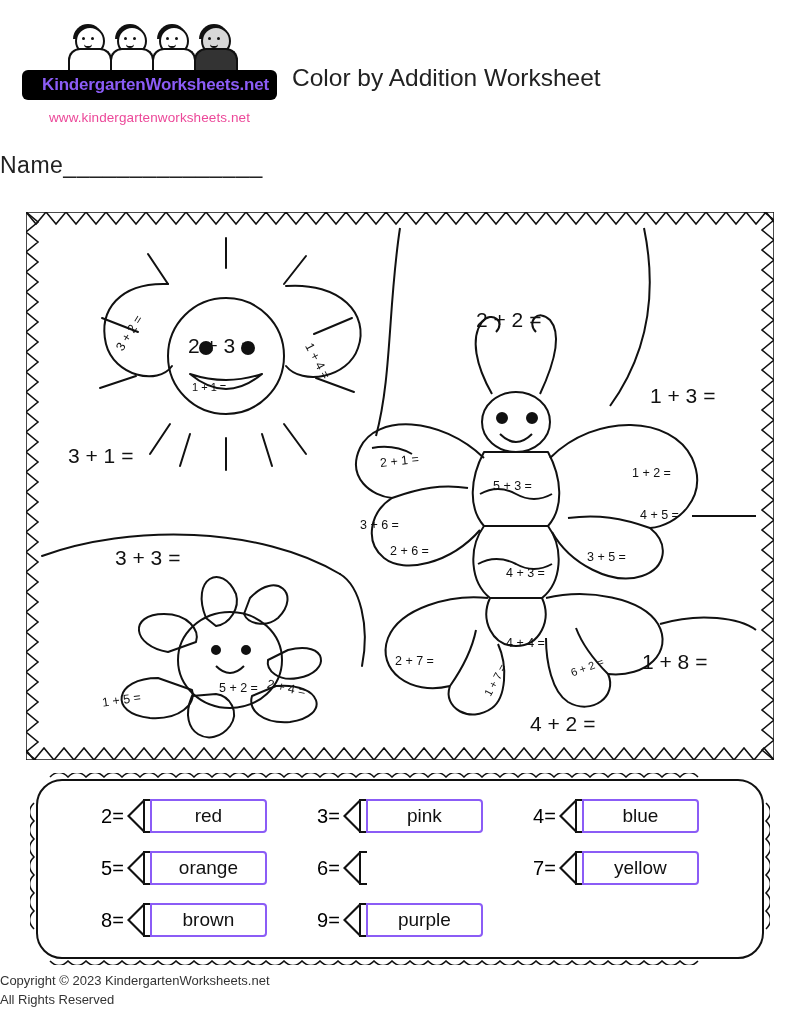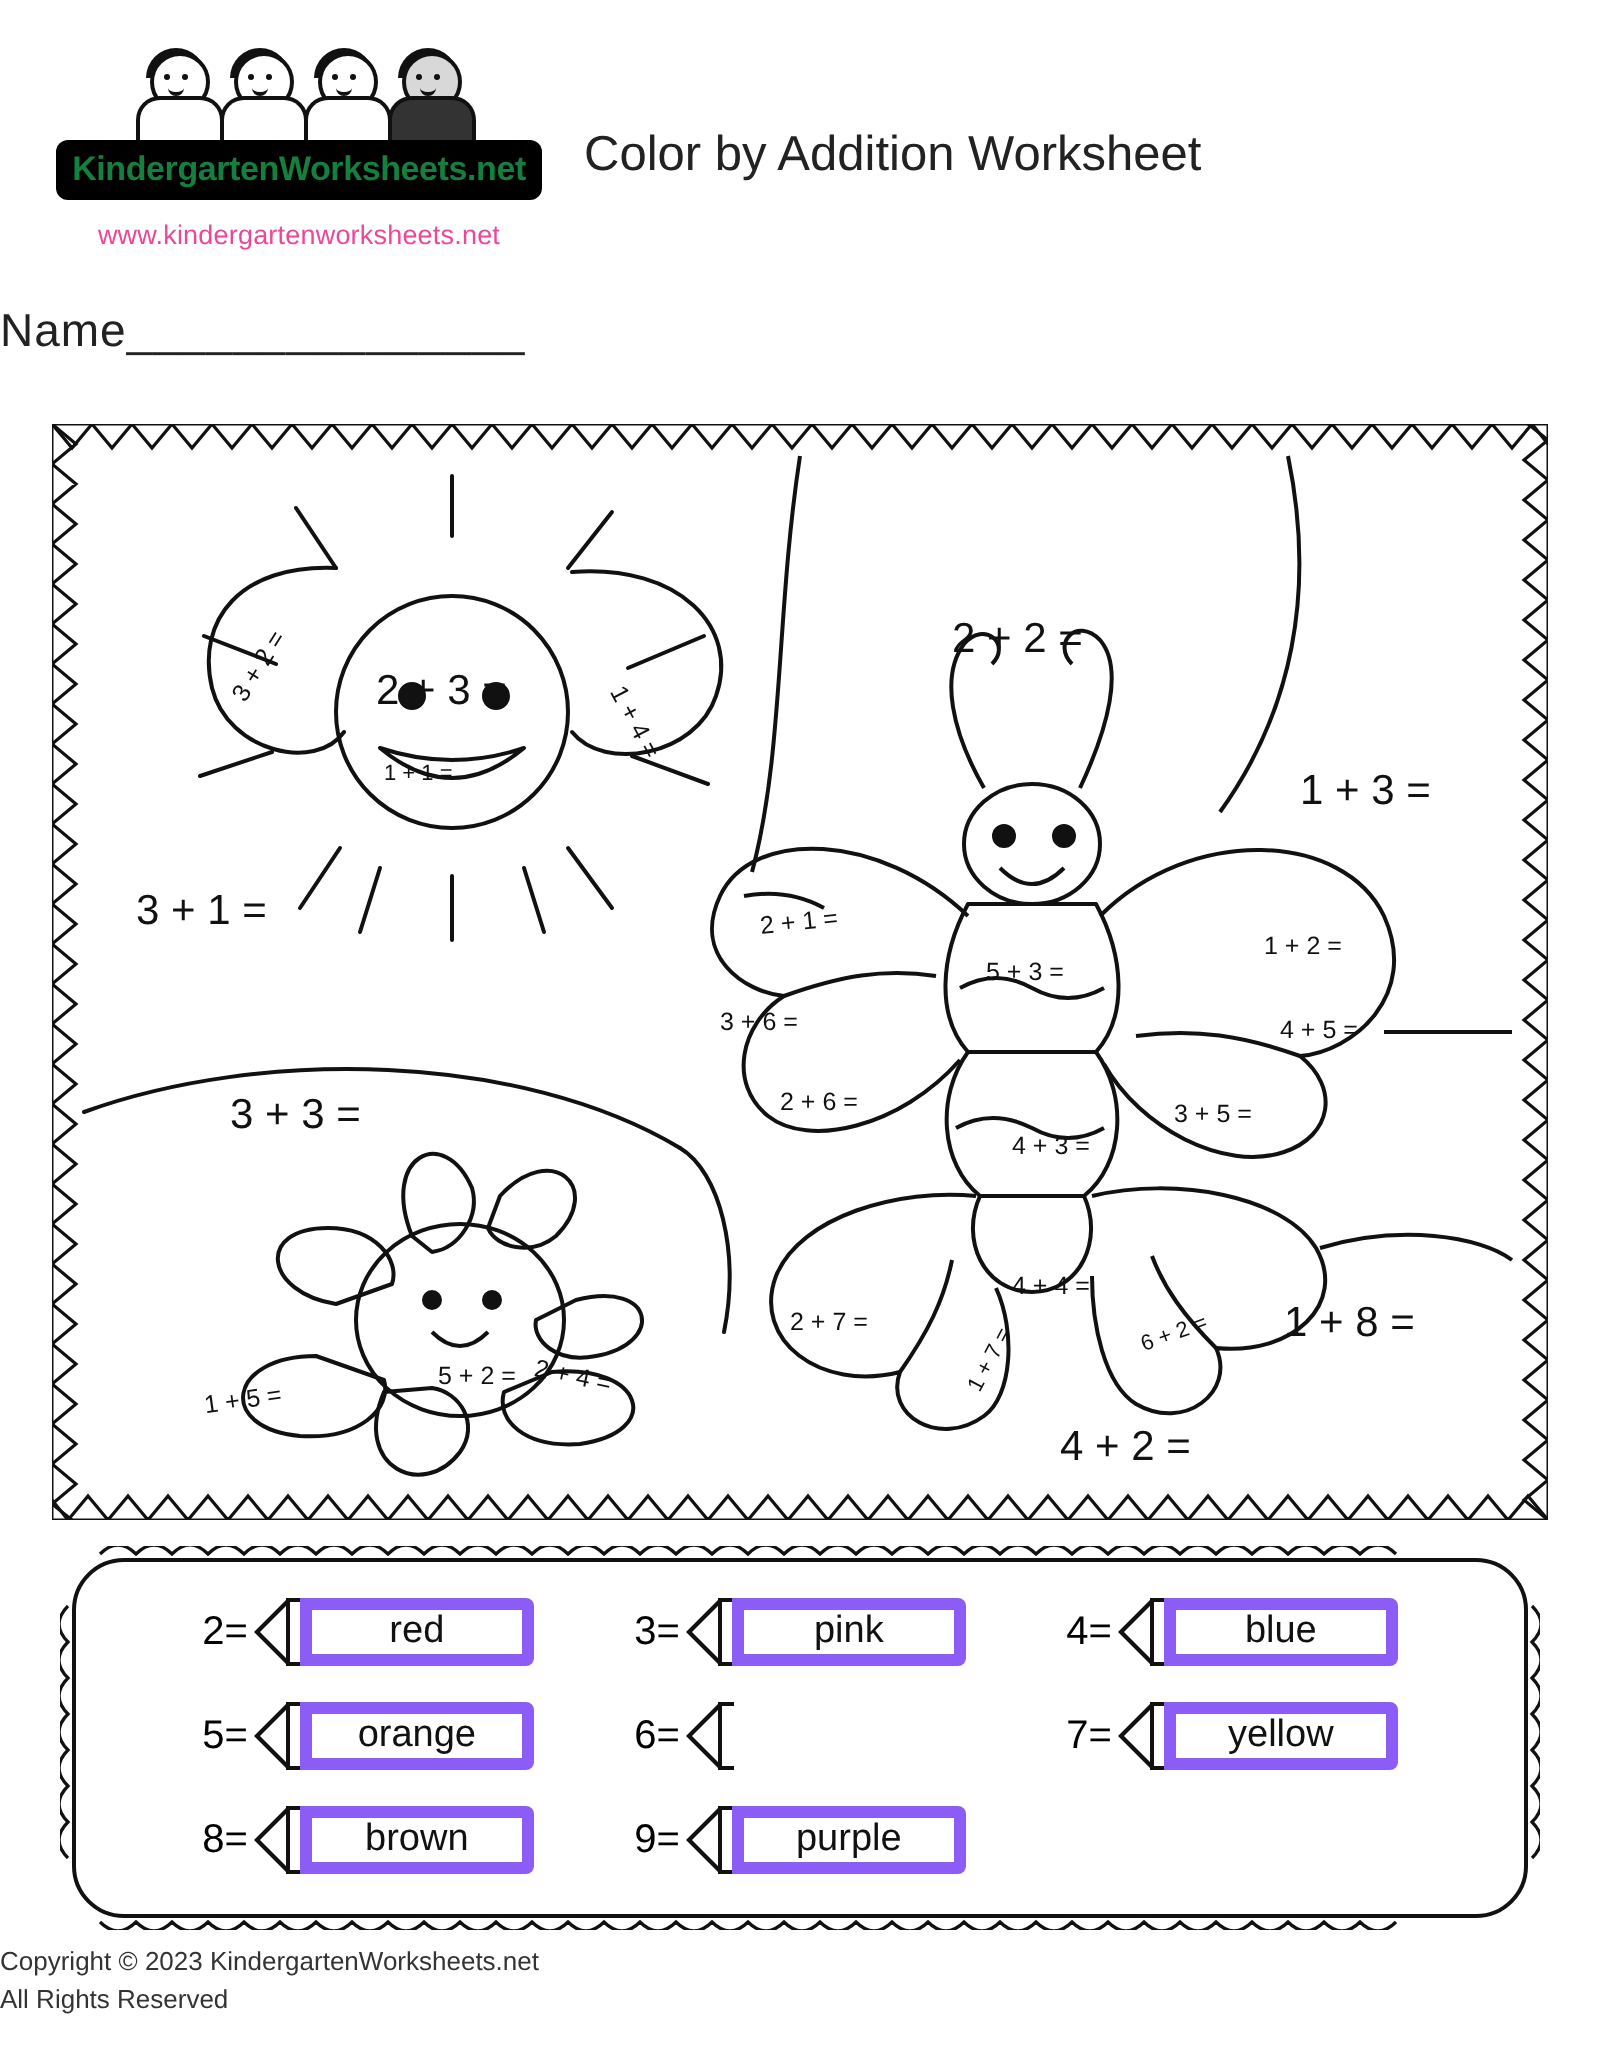--- a/index.html
+++ b/index.html
@@ -99,26 +99,27 @@
   .kid.k4 .body { background: #333; }
   .kid.k4 .head { background: #d8d8d8; }
 
   .logo-bar {
     position: relative;
     margin: 0 auto;
     width: 243px;
     height: 30px;
     background: #000;
     border-radius: 6px;
-    color: #15803d;
+    color: #8b5cf6;
     font-weight: bold;
     font-size: 17px;
     line-height: 30px;
     letter-spacing: -0.2px;
     white-space: nowrap;
+    padding-left: 12px;
   }
   .logo-url {
     margin-top: 10px;
     font-size: 13.5px;
     color: #ec4899;
     letter-spacing: 0.1px;
   }
   .worksheet-title {
     position: absolute;
     left: 292px;
@@ -242,21 +243,21 @@
     border-right: none;
     box-sizing: border-box;
     background: #fff;
   }
   .crayon .barrel {
     position: absolute;
     left: 23px;
     top: 0;
     width: 117px;
     height: 34px;
-    border: 6px solid #8b5cf6;
+    border: 2px solid #8b5cf6;
     box-sizing: border-box;
     border-radius: 0 4px 4px 0;
     background: #fff;
     display: flex;
     align-items: center;
     justify-content: center;
     font-size: 19px;
     color: #111;
   }
 
@@ -439,21 +440,21 @@
       <div class="eq small" style="left: 258px; top: 128px; transform: rotate(62deg);">1 + 4 =</div>
       <div class="eq tiny" style="left: 152px; top: 155px;">1 + 1 =</div>
       <div class="eq big" style="left: 28px; top: 218px;">3 + 1 =</div>
       <div class="eq big" style="left: 75px; top: 320px;">3 + 3 =</div>
       <div class="eq small" style="left: 62px; top: 467px; transform: rotate(-8deg);">1 + 5 =</div>
       <div class="eq small" style="left: 137px; top: 455px; margin-left: 42px;">5 + 2 =</div>
       <div class="eq small" style="left: 227px; top: 455px; transform: rotate(12deg);">2 + 4 =</div>
       <div class="eq big" style="left: 400px; top: 82px; margin-left: 36px;">2 + 2 =</div>
       <div class="eq big" style="left: 610px; top: 158px;">1 + 3 =</div>
       <div class="eq small" style="left: 340px; top: 228px; transform: rotate(-6deg);">2 + 1 =</div>
-      <div class="eq small" style="left: 320px; top: 278px;">3 + 6 =</div>
+      <div class="eq small" style="left: 320px; top: 292px;">3 + 6 =</div>
       <div class="eq small" style="left: 350px; top: 318px;">2 + 6 =</div>
       <div class="eq small" style="left: 453px; top: 253px;">5 + 3 =</div>
       <div class="eq small" style="left: 466px; top: 340px;">4 + 3 =</div>
       <div class="eq small" style="left: 466px; top: 410px;">4 + 4 =</div>
       <div class="eq small" style="left: 592px; top: 240px;">1 + 2 =</div>
       <div class="eq small" style="left: 600px; top: 282px;">4 + 5 =</div>
       <div class="eq small" style="left: 547px; top: 324px;">3 + 5 =</div>
       <div class="eq small" style="left: 355px; top: 428px;">2 + 7 =</div>
       <div class="eq tiny" style="left: 438px; top: 448px; transform: rotate(-62deg);">1 + 7 =</div>
       <div class="eq tiny" style="left: 530px; top: 435px; transform: rotate(-20deg);">6 + 2 =</div>

